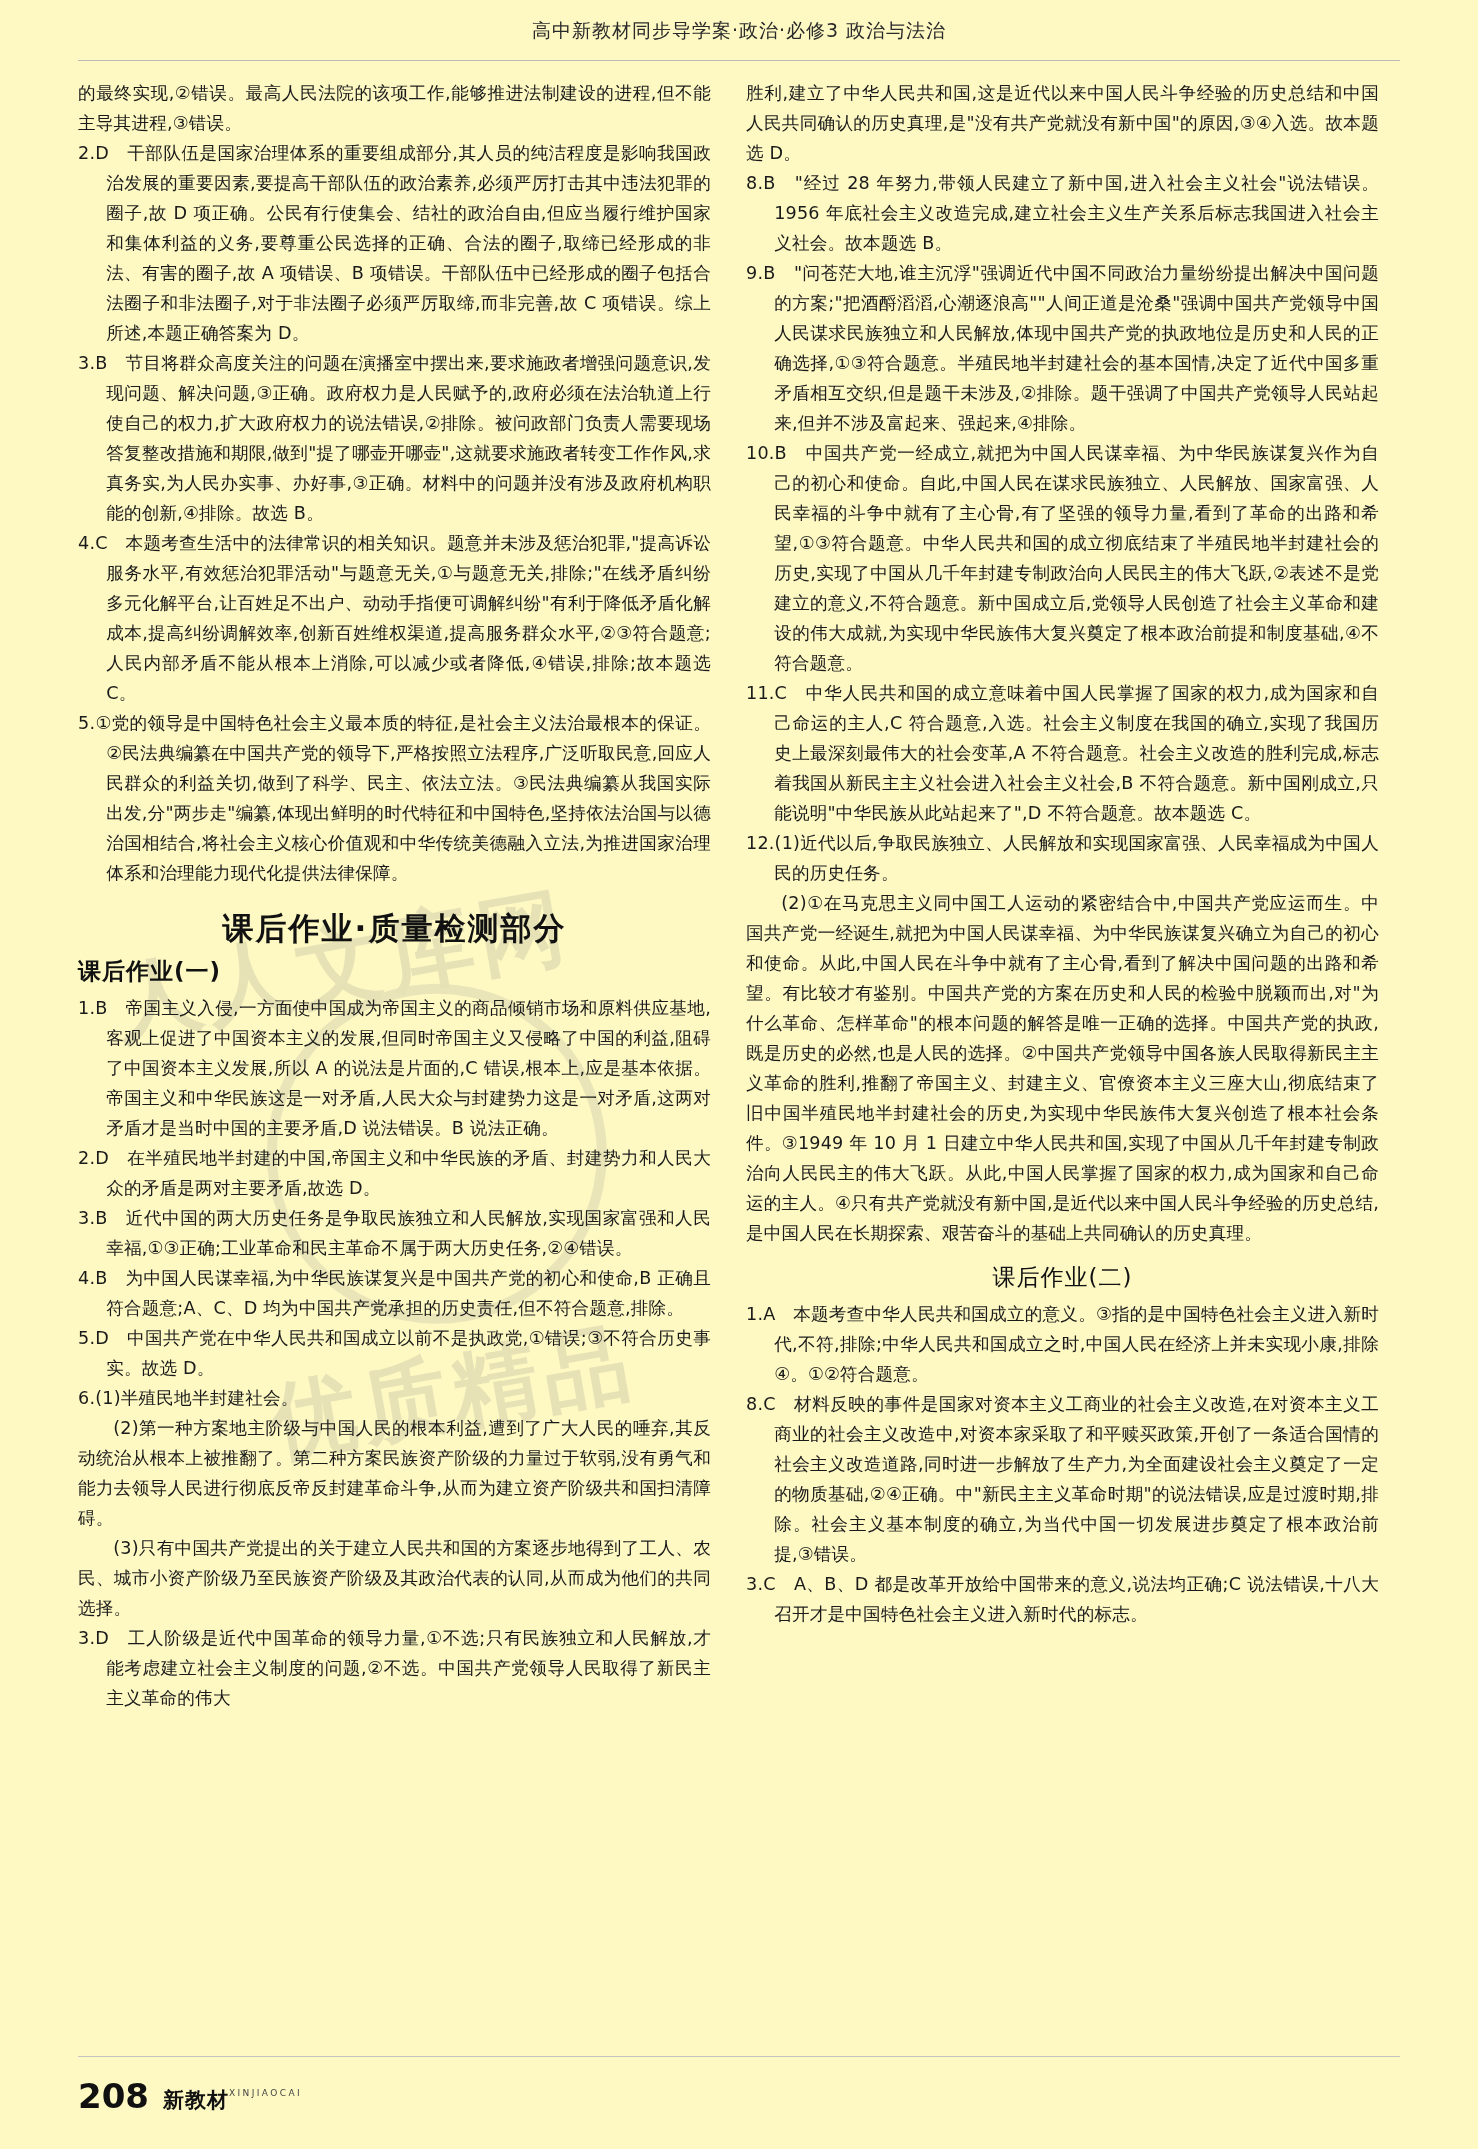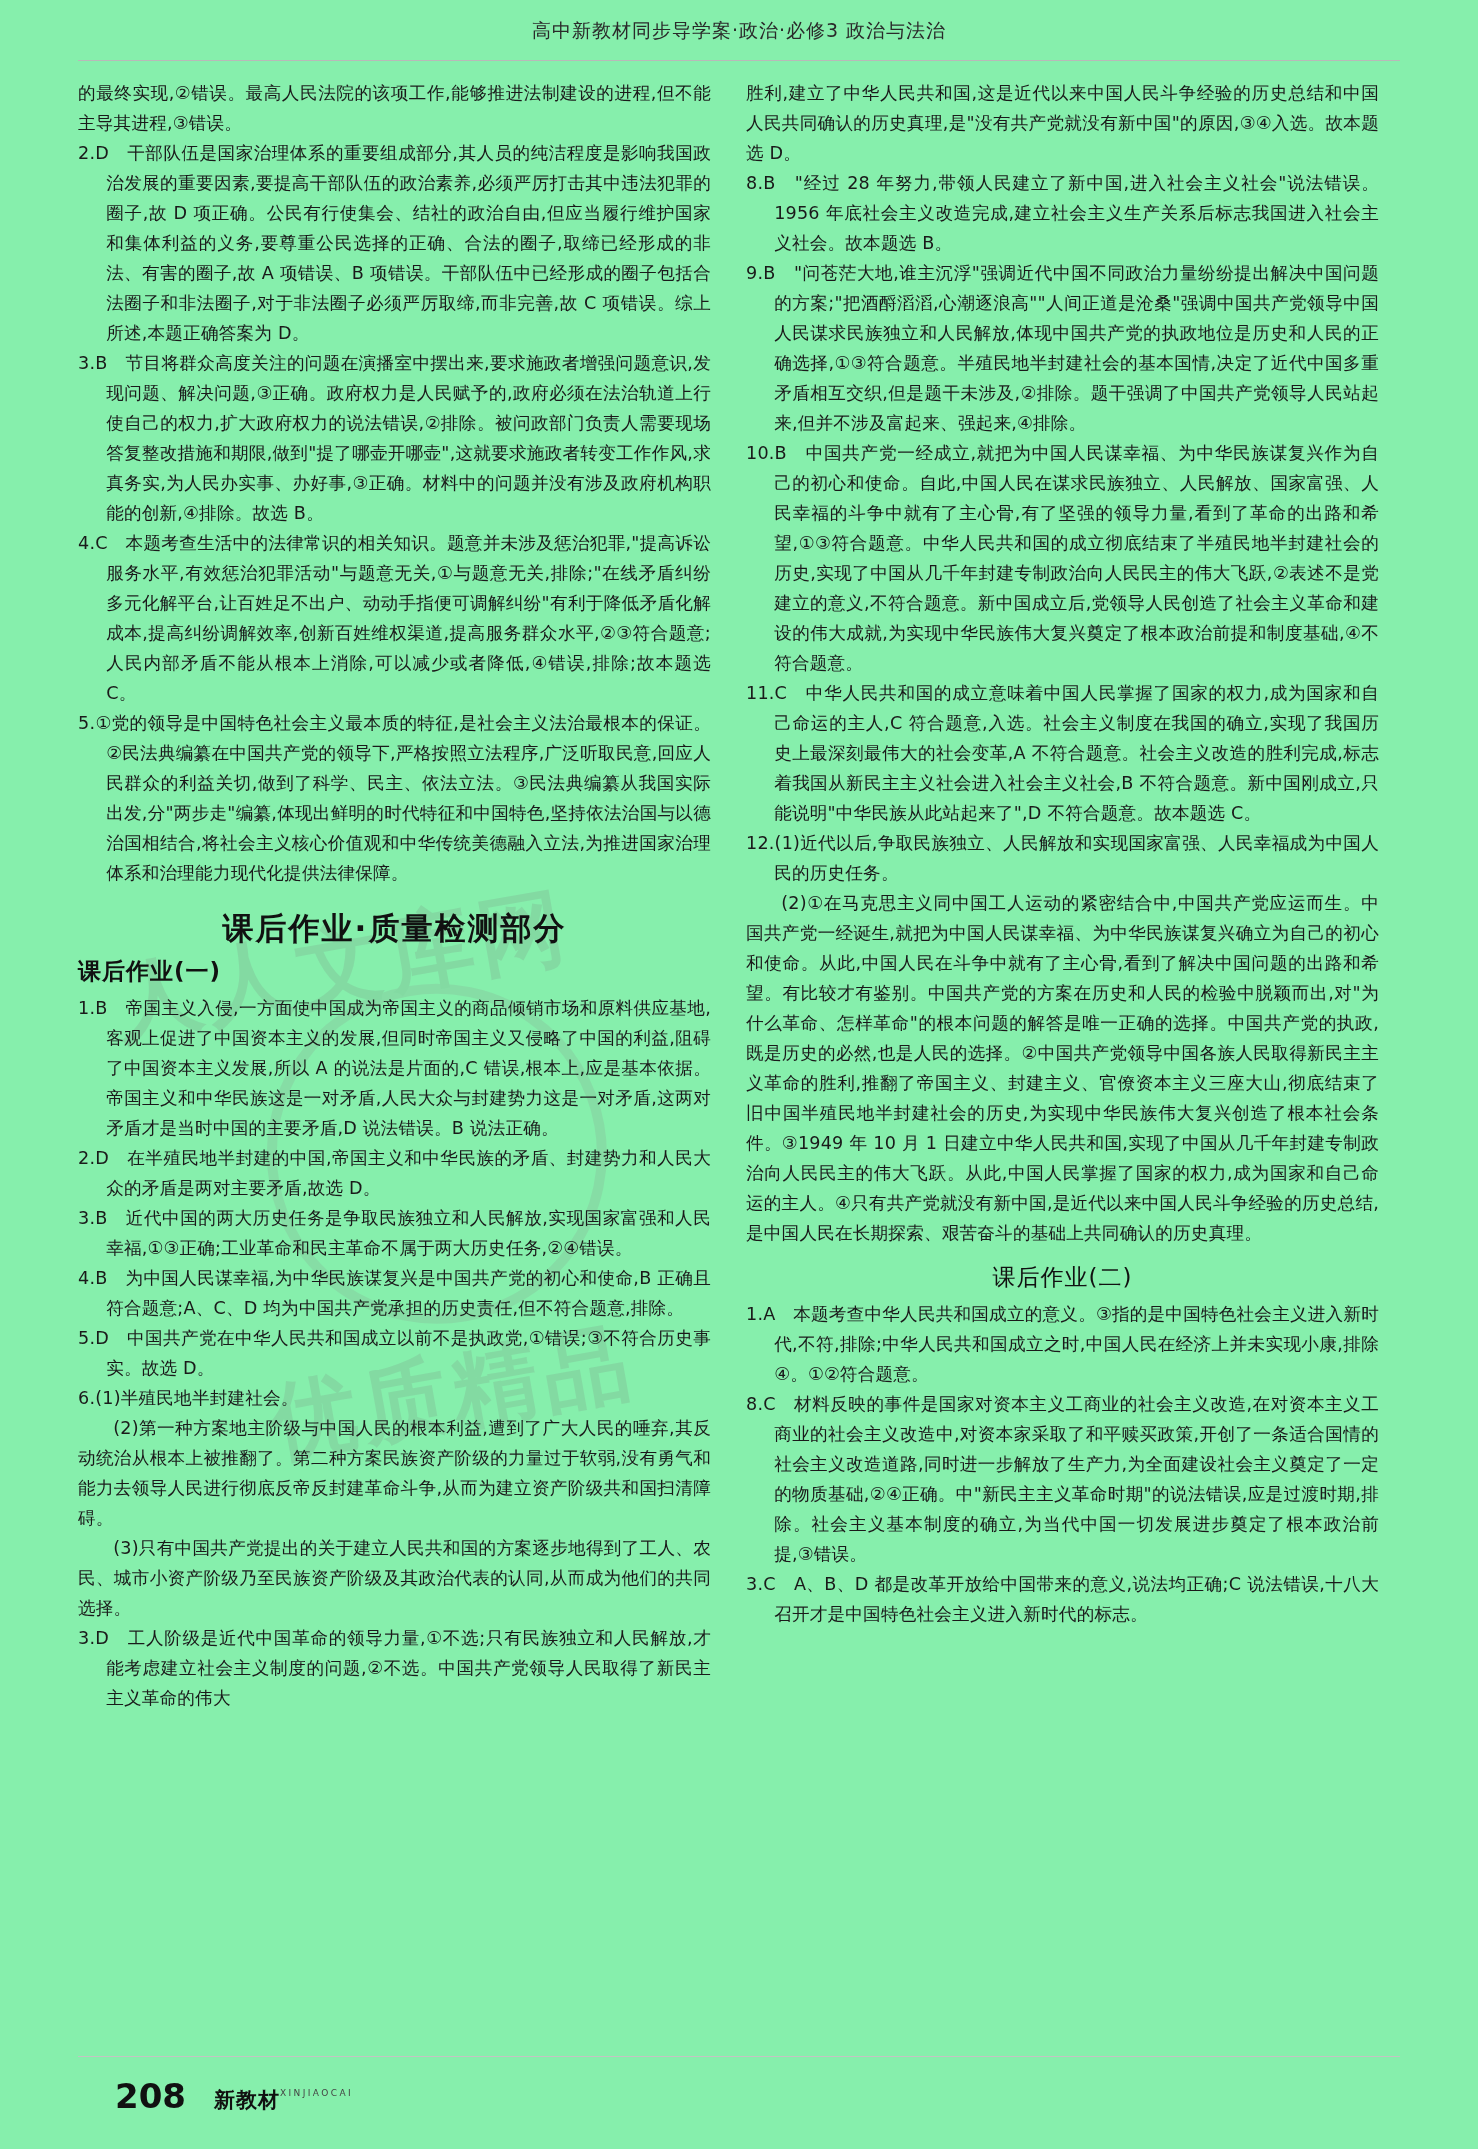--- a/index.html
+++ b/index.html
@@ -11,21 +11,21 @@
     width: 1478px;
     height: 2149px;
     position: relative;
     font-family: "Liberation Serif", serif;
     color: #1a1a1a;
     overflow: hidden;
   }
   .page {
     position: absolute;
     inset: 0;
-    background: #86efac;
+    background: #fef9c3;
   }
   
   .header {
     position: absolute;
     top: 18px;
     left: 0;
     width: 100%;
     text-align: center;
     font-size: 19px;
     letter-spacing: 1px;
@@ -96,22 +96,21 @@
     font-family: "DejaVu Sans", sans-serif;
     color: #111;
   }
   
   .footer {
     position: absolute;
     left: 78px;
     bottom: 36px;
     display: flex;
     align-items: flex-end;
-    gap: 28px;
-    margin-left: 37px;
+    gap: 14px;
   }
   .pagenum {
     font-size: 34px;
     font-weight: bold;
     color: #111;
     font-family: "DejaVu Sans", sans-serif;
     line-height: 1;
   }
   .brand {
     display: flex;

